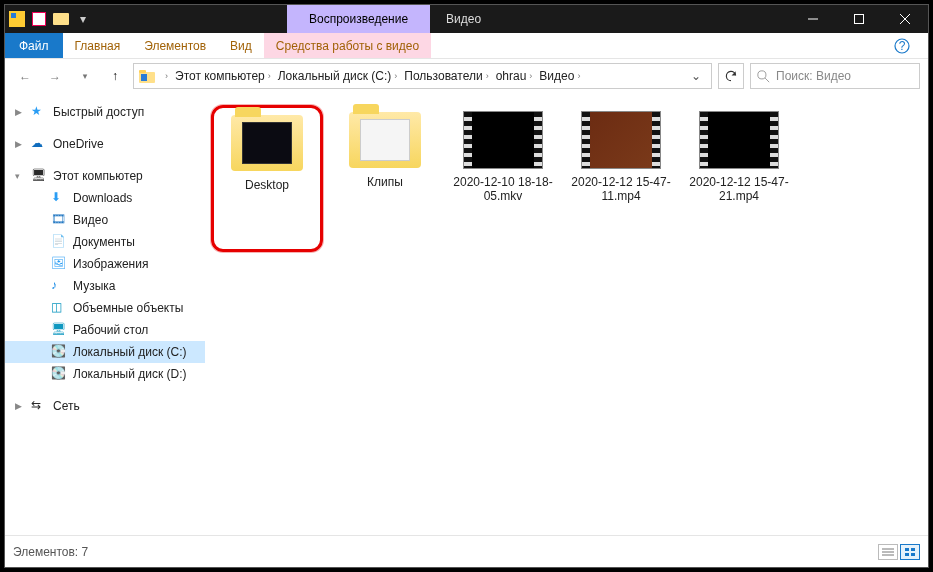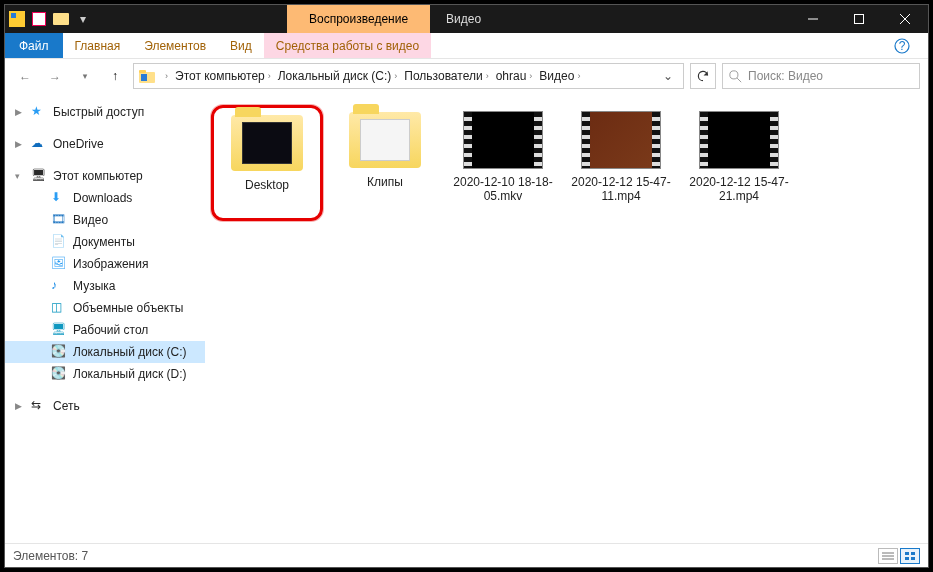--- a/index.html
+++ b/index.html
@@ -2,68 +2,68 @@
 <html><head>
 <meta charset="utf-8">
 <style>
   *{box-sizing:border-box;margin:0;padding:0;font-family:"Segoe UI",Tahoma,sans-serif;font-size:12px}
   body{background:#000;width:933px;height:572px;overflow:hidden;padding:4px}
   .window{width:925px;height:564px;background:#fff;display:flex;flex-direction:column;border:1px solid #555}
   
   .titlebar{height:28px;background:#1a1a1a;display:flex;align-items:stretch;color:#fff}
   .titlebar-left{display:flex;align-items:center;padding-left:4px;width:282px}
   .qat-icon{width:16px;height:16px;margin-right:6px;display:inline-flex;align-items:center;justify-content:center}
-  .tab-vid-tools{background:#fdba74;color:#000;display:flex;align-items:center;justify-content:center;padding:0 22px;font-size:12px}
+  .tab-vid-tools{background:#c4b5fd;color:#000;display:flex;align-items:center;justify-content:center;padding:0 22px;font-size:12px}
   .tab-video{color:#ddd;display:flex;align-items:center;padding:0 16px}
   .titlebar-right{margin-left:auto;display:flex}
   .sysbtn{width:46px;display:flex;align-items:center;justify-content:center;color:#fff;font-size:12px}
   
   .ribbon{height:26px;background:#fff;border-bottom:1px solid #e5e5e5;display:flex;align-items:stretch}
   .ribbon-file{background:#1979ca;color:#fff;padding:0 14px;display:flex;align-items:center}
   .ribbon-tab{padding:0 12px;display:flex;align-items:center;color:#a16207}
   .ribbon-tab.tools{background:#fdd7e4}
   .ribbon-help{margin-left:auto;padding:0 10px;display:flex;align-items:center;color:#1979ca}
   
   .addr-row{height:34px;display:flex;align-items:center;padding:4px 8px;gap:6px;background:#fff}
   .navbtn{width:24px;height:24px;display:flex;align-items:center;justify-content:center;color:#777;border-radius:2px}
   .navbtn.enabled{color:#000}
   .addr-box{flex:1;height:26px;border:1px solid #ccc;display:flex;align-items:center;padding:0 4px;overflow:hidden}
   .crumb{display:flex;align-items:center;white-space:nowrap;color:#222;padding:0 2px}
   .crumb .chev{color:#777;margin:0 3px;font-size:9px}
   .crumb-icon{width:18px;height:18px;margin-right:4px}
   .addr-dd{width:22px;text-align:center;color:#555}
   .refresh{width:26px;height:26px;border:1px solid #ccc;display:flex;align-items:center;justify-content:center;color:#333}
-  .searchbox{width:198px;height:26px;border:1px solid #ccc;display:flex;align-items:center;color:#888;padding:0 6px;gap:6px}
+  .searchbox{width:170px;height:26px;border:1px solid #ccc;display:flex;align-items:center;color:#888;padding:0 6px;gap:6px}
   
   .body{flex:1;display:flex;overflow:hidden}
   .nav{width:200px;border-right:0;padding:8px 0;overflow:auto}
   .nav-group{margin-bottom:10px}
   .nav-item{display:flex;align-items:center;height:22px;padding-left:26px;color:#222;position:relative}
   .nav-item.child{padding-left:46px}
   .nav-item.selected{background:#cce8ff}
   .nav-item .caret{position:absolute;left:10px;color:#888;font-size:9px}
   .nav-ico{width:16px;height:16px;margin-right:6px;display:inline-block}
   .content{flex:1;padding:12px 6px 6px 6px;overflow:auto;display:flex;flex-wrap:wrap;align-content:flex-start;gap:6px}
-  .item{width:112px;height:116px;display:flex;flex-direction:column;align-items:center;text-align:center;padding-top:4px}
+  .item{width:112px;height:147px;display:flex;flex-direction:column;align-items:center;text-align:center;padding-top:4px}
   .item.highlight{border:3px solid #e60000;border-radius:12px;box-shadow:0 0 0 1px rgba(230,0,0,.3)}
   .thumb{width:80px;height:62px;display:flex;align-items:center;justify-content:center;margin-bottom:4px}
   .folder{width:72px;height:56px;background:linear-gradient(#ffe9a8,#f7d65e);border-radius:4px;position:relative}
   .folder::before{content:"";position:absolute;top:-8px;left:4px;width:26px;height:10px;background:#f7d65e;border-radius:3px 3px 0 0}
   .folder.inner{display:flex;align-items:center;justify-content:center}
   .folder .stack{width:50px;height:42px;background:#0b0b12;border:1px solid #333}
   .folder .stack.light{background:#f5f5f5;border:1px solid #ccc}
   .video-thumb{width:84px;height:58px;background:#000;border:1px solid #888;position:relative}
   .video-thumb::before,.video-thumb::after{content:"";position:absolute;top:0;bottom:0;width:8px;background:repeating-linear-gradient(#111 0 5px,#ddd 5px 9px)}
   .video-thumb::before{left:0}.video-thumb::after{right:0}
   .video-thumb.rich{background:linear-gradient(135deg,#6b2b12,#7b3a1a);}
   .fname{font-size:12px;line-height:14px;color:#222;word-break:break-word;max-width:106px}
   .ini-thumb{width:64px;height:64px;background:#f9f9f9;border:1px solid #e0e0e0;display:flex;align-items:center;justify-content:center}
   .gear{width:34px;height:34px;border-radius:50%;background:radial-gradient(circle,#bbb 0 40%,#e5e5e5 41% 100%);box-shadow:0 0 0 4px #e5e5e5}
   
-  .status{height:24px;border-top:1px solid #e5e5e5;display:flex;align-items:center;padding:0 8px;color:#555;font-size:11px}
+  .status{height:32px;border-top:1px solid #e5e5e5;display:flex;align-items:center;padding:0 8px;color:#555;font-size:11px}
   .status .views{margin-left:auto;display:flex;gap:2px}
   .viewbtn{width:20px;height:16px;border:1px solid #bbb;display:flex;align-items:center;justify-content:center}
   .viewbtn.active{border-color:#1979ca;background:#e6f2fb}
   
   .ico-star{color:#2a9df4}
   .ico-cloud{color:#0f6cbd}
   .ico-pc{color:#2a2a2a}
   .ico-dl{color:#2a9df4}
   .ico-vid{color:#0f6cbd}
   .ico-doc{color:#2a9df4}

